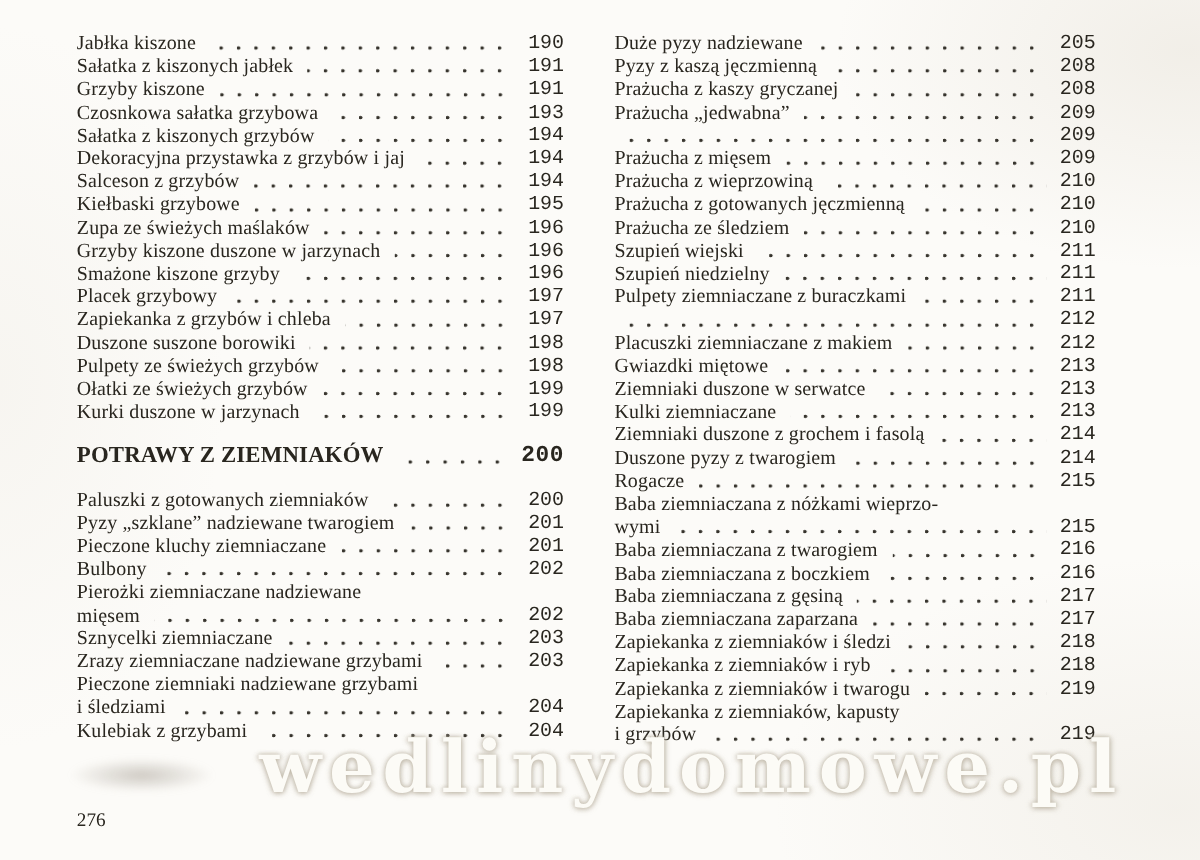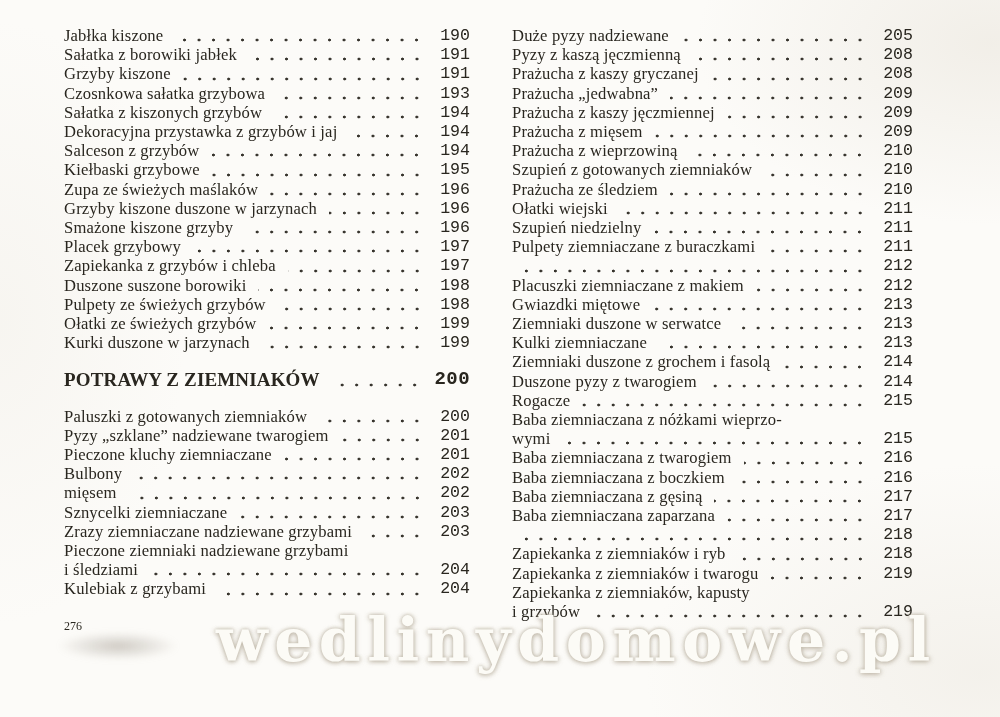--- a/index.html
+++ b/index.html
@@ -33,22 +33,22 @@
     background-image:radial-gradient(circle at 2.2px 2px, #36332c 1.25px, rgba(0,0,0,0) 1.7px);
     background-size:14.5px 4px; background-repeat:repeat-x;
     background-position:right bottom;
   }
   .toc-row .pg { flex:0 0 auto; min-width:33px; text-align:right;font-family:Liberation Mono, monospace; }
   .toc-row.heading {
     font-weight:bold; font-size:19px; letter-spacing:.45px;
     margin:18px 0 17px 0;
   }
   .folio {
-    position:absolute; left:64px; top:619px;
-    font-size:12px; z-index:2;
+    position:absolute; left:64px; top:675px;
+    font-size:16px; z-index:2;
   }
   .smudge {
     position:absolute; left:58px; top:632px; width:120px; height:28px;
     background:radial-gradient(closest-side, rgba(150,142,130,.45), rgba(150,142,130,0));
     filter:blur(3px); z-index:3; pointer-events:none;
   }
   .watermark {
     position:absolute; left:186px; top:610px; z-index:4;
     font-family:"DejaVu Serif",serif; font-weight:700;
     font-size:60px; line-height:1; letter-spacing:6.5px; white-space:nowrap;
@@ -66,21 +66,21 @@
 
 <div class="scan-tint"></div>
 
 <div class="col col-left">
     <div class="toc-row">
       <span class="lab">Jabłka kiszone</span>
       <span class="leader"></span>
       <span class="pg">190</span>
     </div>
     <div class="toc-row">
-      <span class="lab">Sałatka z borowiki jabłek</span>
+      <span class="lab">Sałatka z kiszonych jabłek</span>
       <span class="leader"></span>
       <span class="pg">191</span>
     </div>
     <div class="toc-row">
       <span class="lab">Grzyby kiszone</span>
       <span class="leader"></span>
       <span class="pg">191</span>
     </div>
     <div class="toc-row">
       <span class="lab">Czosnkowa sałatka grzybowa</span>
@@ -171,20 +171,23 @@
       <span class="lab">Pieczone kluchy ziemniaczane</span>
       <span class="leader"></span>
       <span class="pg">201</span>
     </div>
     <div class="toc-row">
       <span class="lab">Bulbony</span>
       <span class="leader"></span>
       <span class="pg">202</span>
     </div>
     <div class="toc-row">
+      <span class="lab">Pierożki ziemniaczane nadziewane</span>
+    </div>
+    <div class="toc-row">
       <span class="lab">mięsem</span>
       <span class="leader"></span>
       <span class="pg">202</span>
     </div>
     <div class="toc-row">
       <span class="lab">Sznycelki ziemniaczane</span>
       <span class="leader"></span>
       <span class="pg">203</span>
     </div>
     <div class="toc-row">
@@ -221,46 +224,45 @@
       <span class="lab">Prażucha z kaszy gryczanej</span>
       <span class="leader"></span>
       <span class="pg">208</span>
     </div>
     <div class="toc-row">
       <span class="lab">Prażucha „jedwabna”</span>
       <span class="leader"></span>
       <span class="pg">209</span>
     </div>
     <div class="toc-row">
-      <span class="lab">Prażucha z kaszy jęczmiennej</span>
       <span class="leader"></span>
       <span class="pg">209</span>
     </div>
     <div class="toc-row">
       <span class="lab">Prażucha z mięsem</span>
       <span class="leader"></span>
       <span class="pg">209</span>
     </div>
     <div class="toc-row">
       <span class="lab">Prażucha z wieprzowiną</span>
       <span class="leader"></span>
       <span class="pg">210</span>
     </div>
     <div class="toc-row">
-      <span class="lab">Szupień z gotowanych ziemniaków</span>
+      <span class="lab">Prażucha z gotowanych jęczmienną</span>
       <span class="leader"></span>
       <span class="pg">210</span>
     </div>
     <div class="toc-row">
       <span class="lab">Prażucha ze śledziem</span>
       <span class="leader"></span>
       <span class="pg">210</span>
     </div>
     <div class="toc-row">
-      <span class="lab">Ołatki wiejski</span>
+      <span class="lab">Szupień wiejski</span>
       <span class="leader"></span>
       <span class="pg">211</span>
     </div>
     <div class="toc-row">
       <span class="lab">Szupień niedzielny</span>
       <span class="leader"></span>
       <span class="pg">211</span>
     </div>
     <div class="toc-row">
       <span class="lab">Pulpety ziemniaczane z buraczkami</span>
@@ -328,20 +330,21 @@
       <span class="lab">Baba ziemniaczana z gęsiną</span>
       <span class="leader"></span>
       <span class="pg">217</span>
     </div>
     <div class="toc-row">
       <span class="lab">Baba ziemniaczana zaparzana</span>
       <span class="leader"></span>
       <span class="pg">217</span>
     </div>
     <div class="toc-row">
+      <span class="lab">Zapiekanka z ziemniaków i śledzi</span>
       <span class="leader"></span>
       <span class="pg">218</span>
     </div>
     <div class="toc-row">
       <span class="lab">Zapiekanka z ziemniaków i ryb</span>
       <span class="leader"></span>
       <span class="pg">218</span>
     </div>
     <div class="toc-row">
       <span class="lab">Zapiekanka z ziemniaków i twarogu</span>

